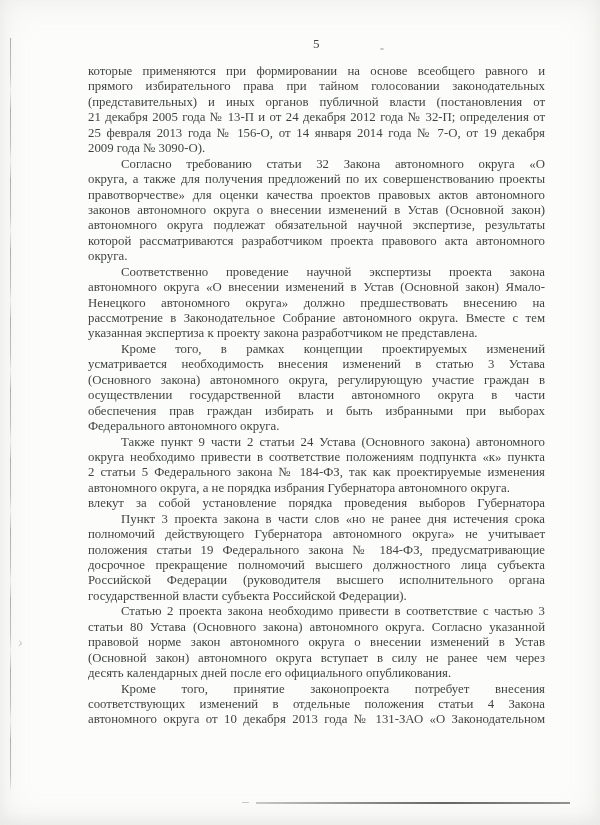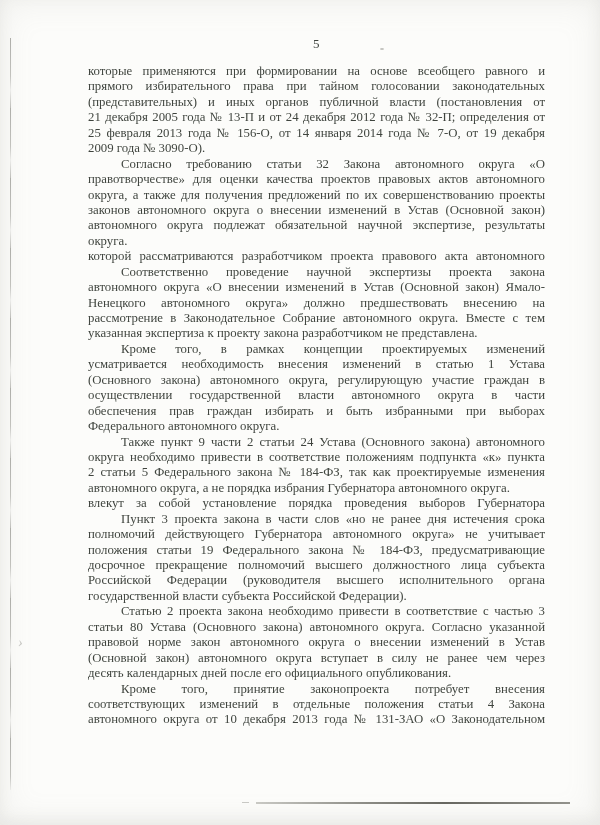--- a/index.html
+++ b/index.html
@@ -105,39 +105,39 @@
     <div class="ln">которые применяются при формировании на основе всеобщего равного и</div>
     <div class="ln">прямого избирательного права при тайном голосовании законодательных</div>
     <div class="ln">(представительных) и иных органов публичной власти (постановления от</div>
     <div class="ln">21 декабря 2005 года № 13-П и от 24 декабря 2012 года № 32-П; определения от</div>
     <div class="ln">25 февраля 2013 года № 156-О, от 14 января 2014 года № 7-О, от 19 декабря</div>
     <div class="ln last">2009 года № 3090-О).</div>
   </div>
 
   <div class="para">
     <div class="ln indent">Согласно требованию статьи 32 Закона автономного округа «О</div>
+    <div class="ln">округа, а также для получения предложений по их совершенствованию проекты</div>
     <div class="ln">правотворчестве» для оценки качества проектов правовых актов автономного</div>
-    <div class="ln">округа, а также для получения предложений по их совершенствованию проекты</div>
     <div class="ln">законов автономного округа о внесении изменений в Устав (Основной закон)</div>
     <div class="ln">автономного округа подлежат обязательной научной экспертизе, результаты</div>
+    <div class="ln">которой рассматриваются разработчиком проекта правового акта автономного</div>
     <div class="ln last">округа.</div>
-    <div class="ln">которой рассматриваются разработчиком проекта правового акта автономного</div>
   </div>
 
   <div class="para">
     <div class="ln indent">Соответственно проведение научной экспертизы проекта закона</div>
     <div class="ln">автономного округа «О внесении изменений в Устав (Основной закон) Ямало-</div>
     <div class="ln">Ненецкого автономного округа» должно предшествовать внесению на</div>
     <div class="ln">рассмотрение в Законодательное Собрание автономного округа. Вместе с тем</div>
     <div class="ln last">указанная экспертиза к проекту закона разработчиком не представлена.</div>
   </div>
 
   <div class="para">
     <div class="ln indent">Кроме того, в рамках концепции проектируемых изменений</div>
-    <div class="ln">усматривается необходимость внесения изменений в статью 1 Устава</div>
+    <div class="ln">усматривается необходимость внесения изменений в статью 3 Устава</div>
     <div class="ln">(Основного закона) автономного округа, регулирующую участие граждан в</div>
     <div class="ln">осуществлении государственной власти автономного округа в части</div>
     <div class="ln">обеспечения прав граждан избирать и быть избранными при выборах</div>
     <div class="ln last">Федерального автономного округа.</div>
   </div>
 
   <div class="para">
     <div class="ln indent">Также пункт 9 части 2 статьи 24 Устава (Основного закона) автономного</div>
     <div class="ln">округа необходимо привести в соответствие положениям подпункта «к» пункта</div>
     <div class="ln">2 статьи 5 Федерального закона № 184-ФЗ, так как проектируемые изменения</div>

